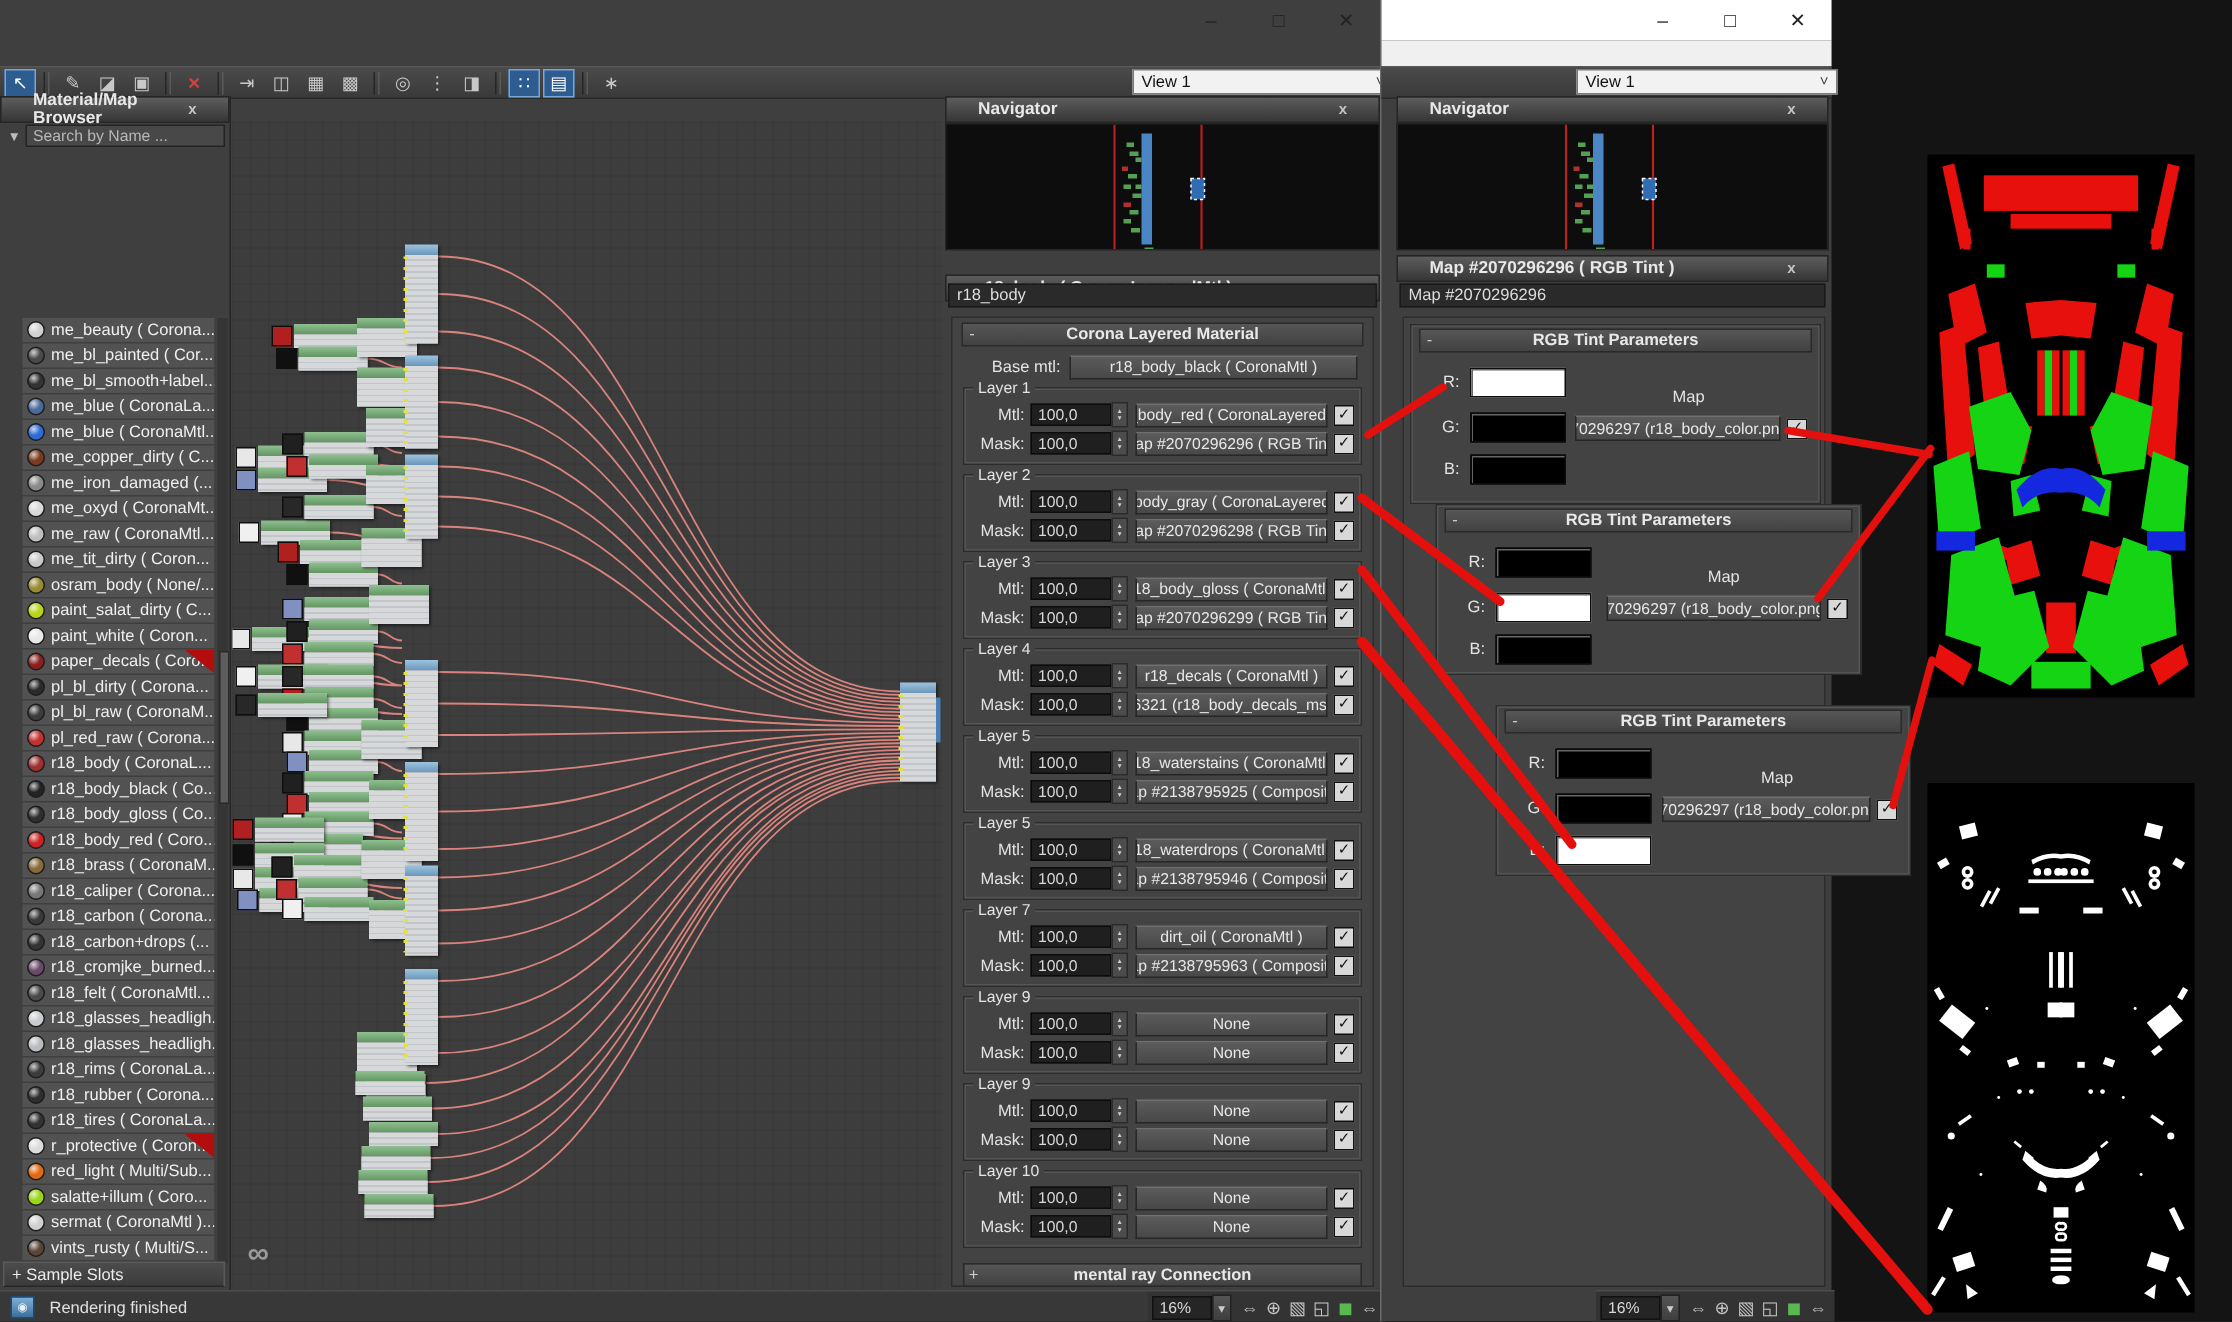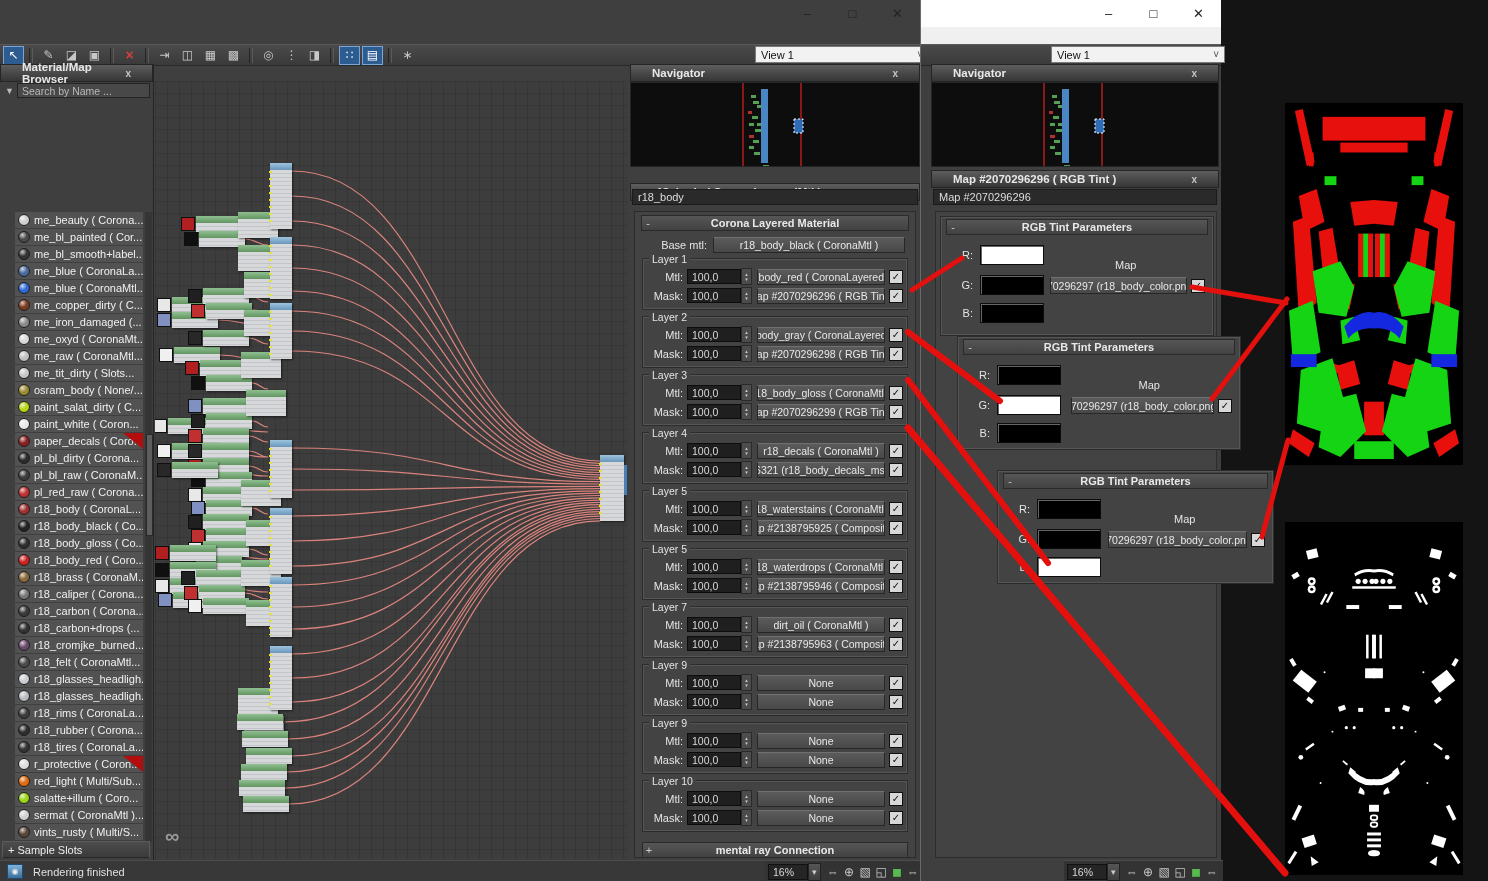--- a/index.html
+++ b/index.html
@@ -208,21 +208,21 @@
         <div class="mat-row">
           <span class="sphere" style="--c: #d8d8d8;"></span>
           <span>me_oxyd  ( CoronaMt...</span>
         </div>
         <div class="mat-row">
           <span class="sphere" style="--c: #bfbfbf;"></span>
           <span>me_raw  ( CoronaMtl...</span>
         </div>
         <div class="mat-row">
           <span class="sphere" style="--c: #c8c8c8;"></span>
-          <span>me_tit_dirty  ( Slots...</span>
+          <span>me_tit_dirty  ( Coron...</span>
         </div>
         <div class="mat-row">
           <span class="sphere" style="--c: #9a8a30;"></span>
           <span>osram_body  ( None/...</span>
         </div>
         <div class="mat-row">
           <span class="sphere" style="--c: #b8d416;"></span>
           <span>paint_salat_dirty  ( C...</span>
         </div>
         <div class="mat-row">

